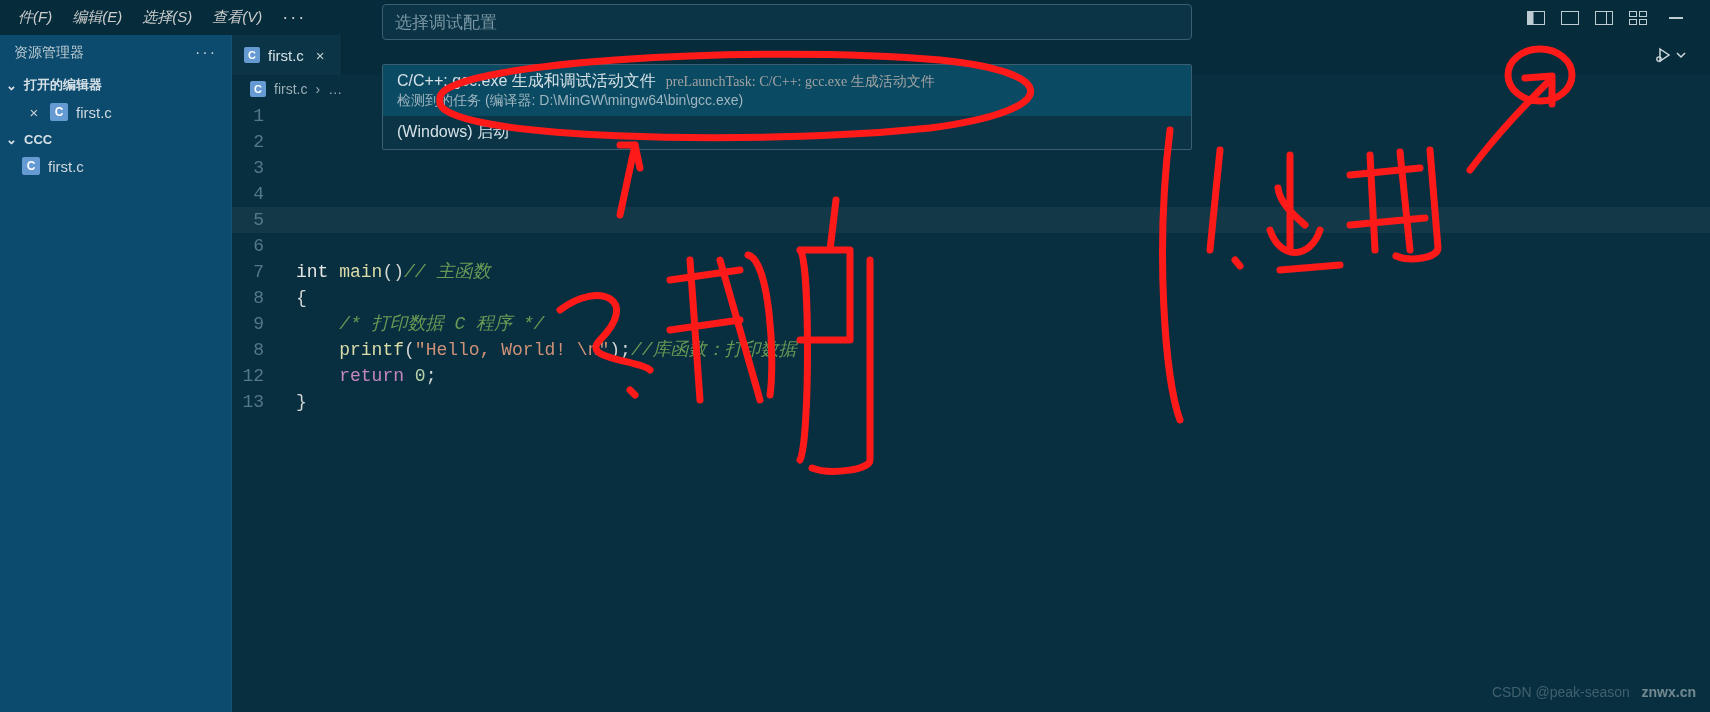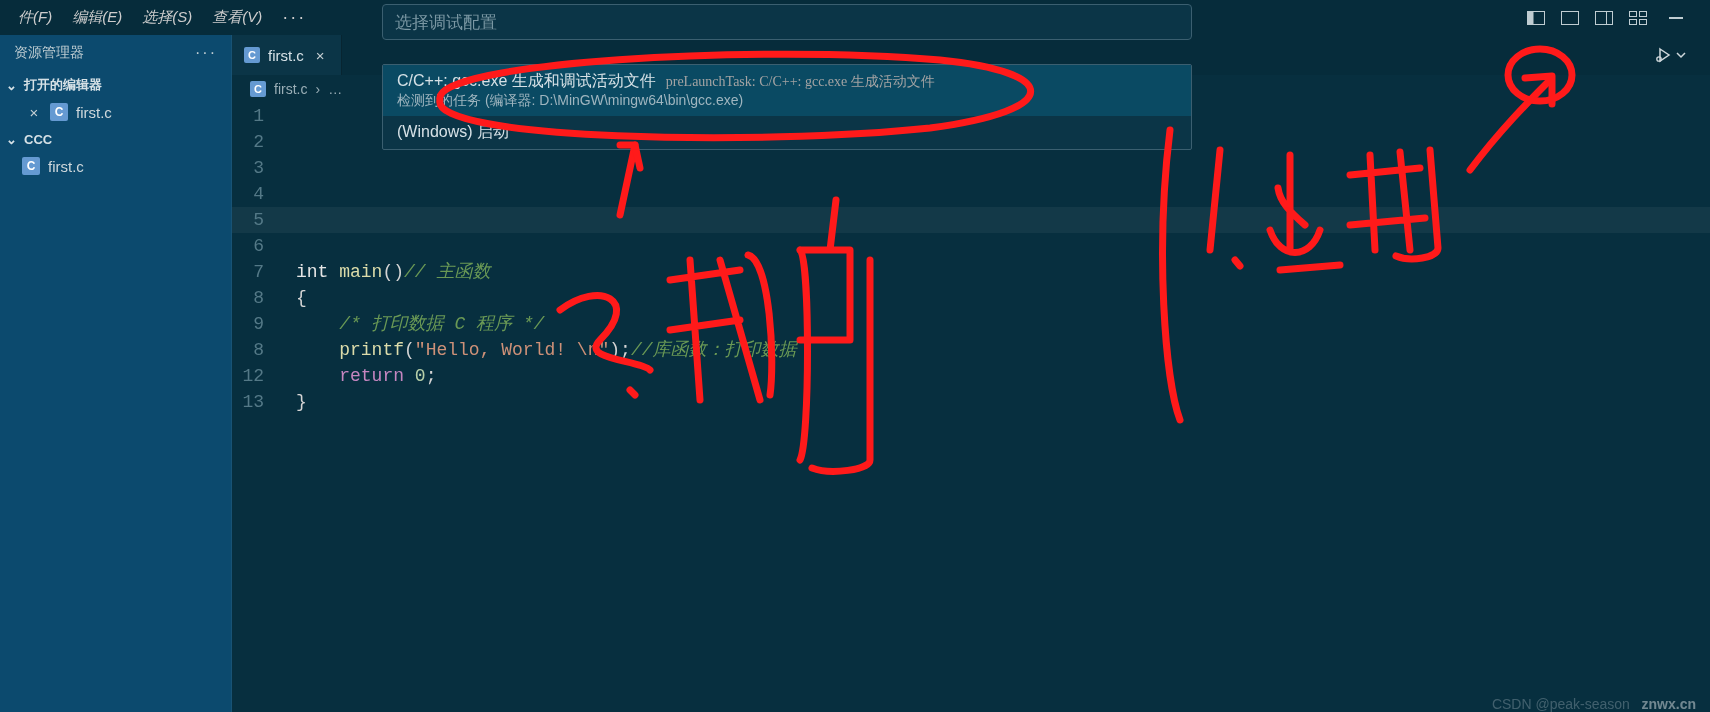--- a/index.html
+++ b/index.html
@@ -197,21 +197,21 @@
     cursor:pointer;
     display:flex; flex-direction:column;
   }
   .picker-item.sel { background:#0a4a63; }
   .picker-item .main-line { display:flex; gap:10px; align-items:baseline; flex-wrap:wrap;}
   .picker-item .sub { color:#9fb5bf; font-size:14px; }
   .picker-item .hint { color:#a3a3a3; font-size:14px;font-family:Liberation Serif, serif;}
   .watermark {
     position:absolute;
     right: 14px;
-    bottom: 0;
+    bottom: 12px;
     color: rgba(200,210,215,0.3);
     font-size: 14px;
     font-family: sans-serif;
   }
   
   .anno {
     position:absolute;
     top:0; left:0;
     width:1710px; height:712px;
     pointer-events:none;

